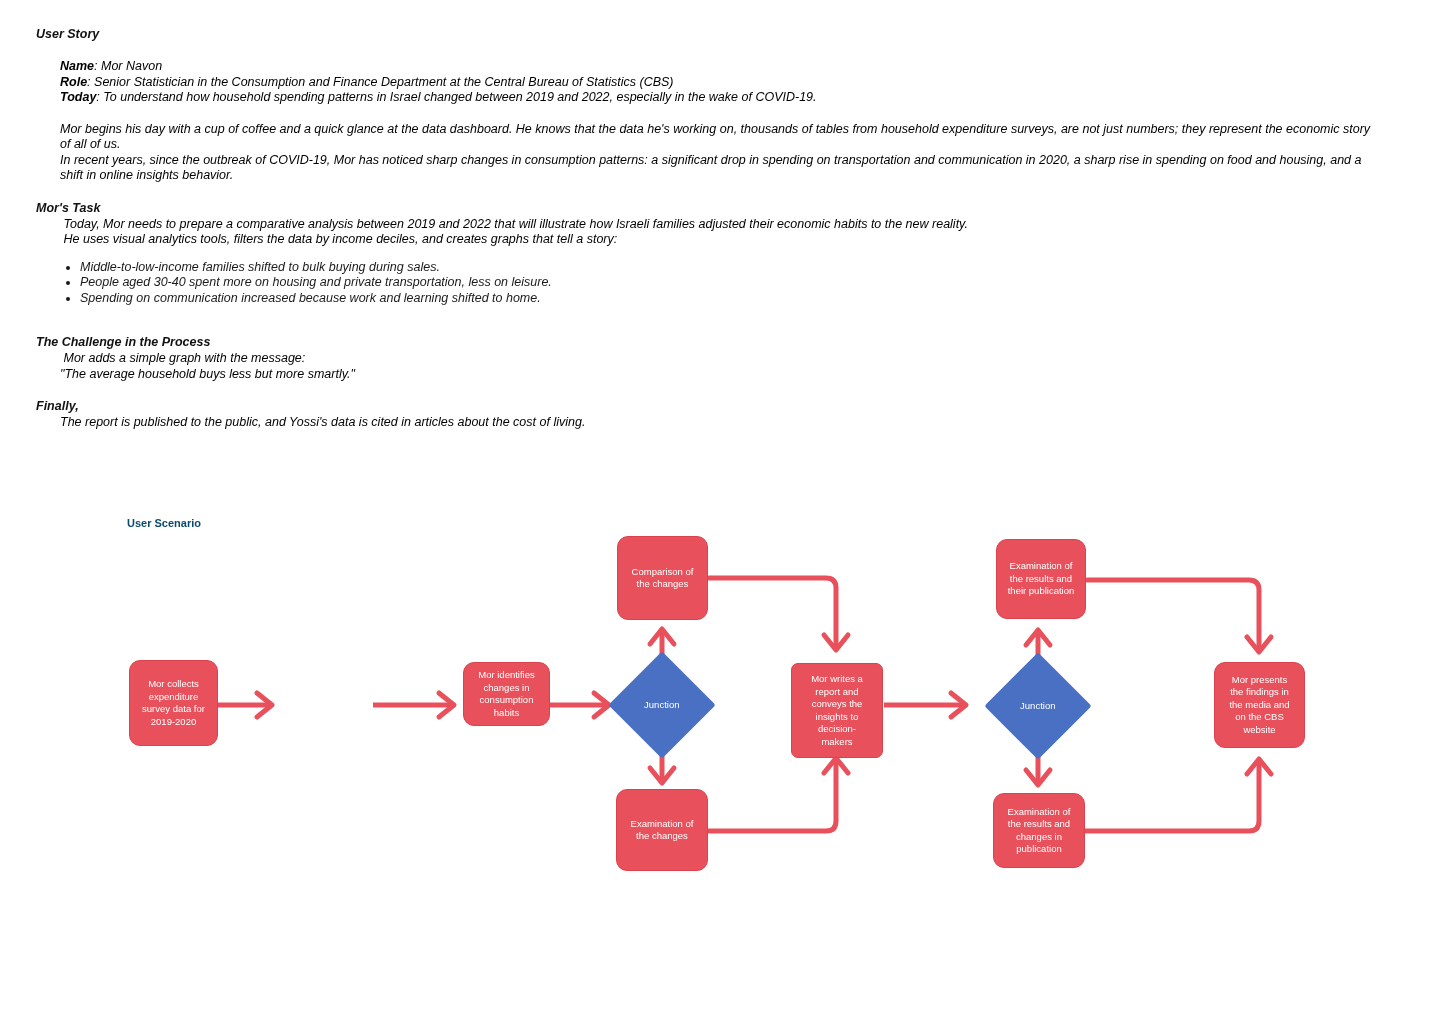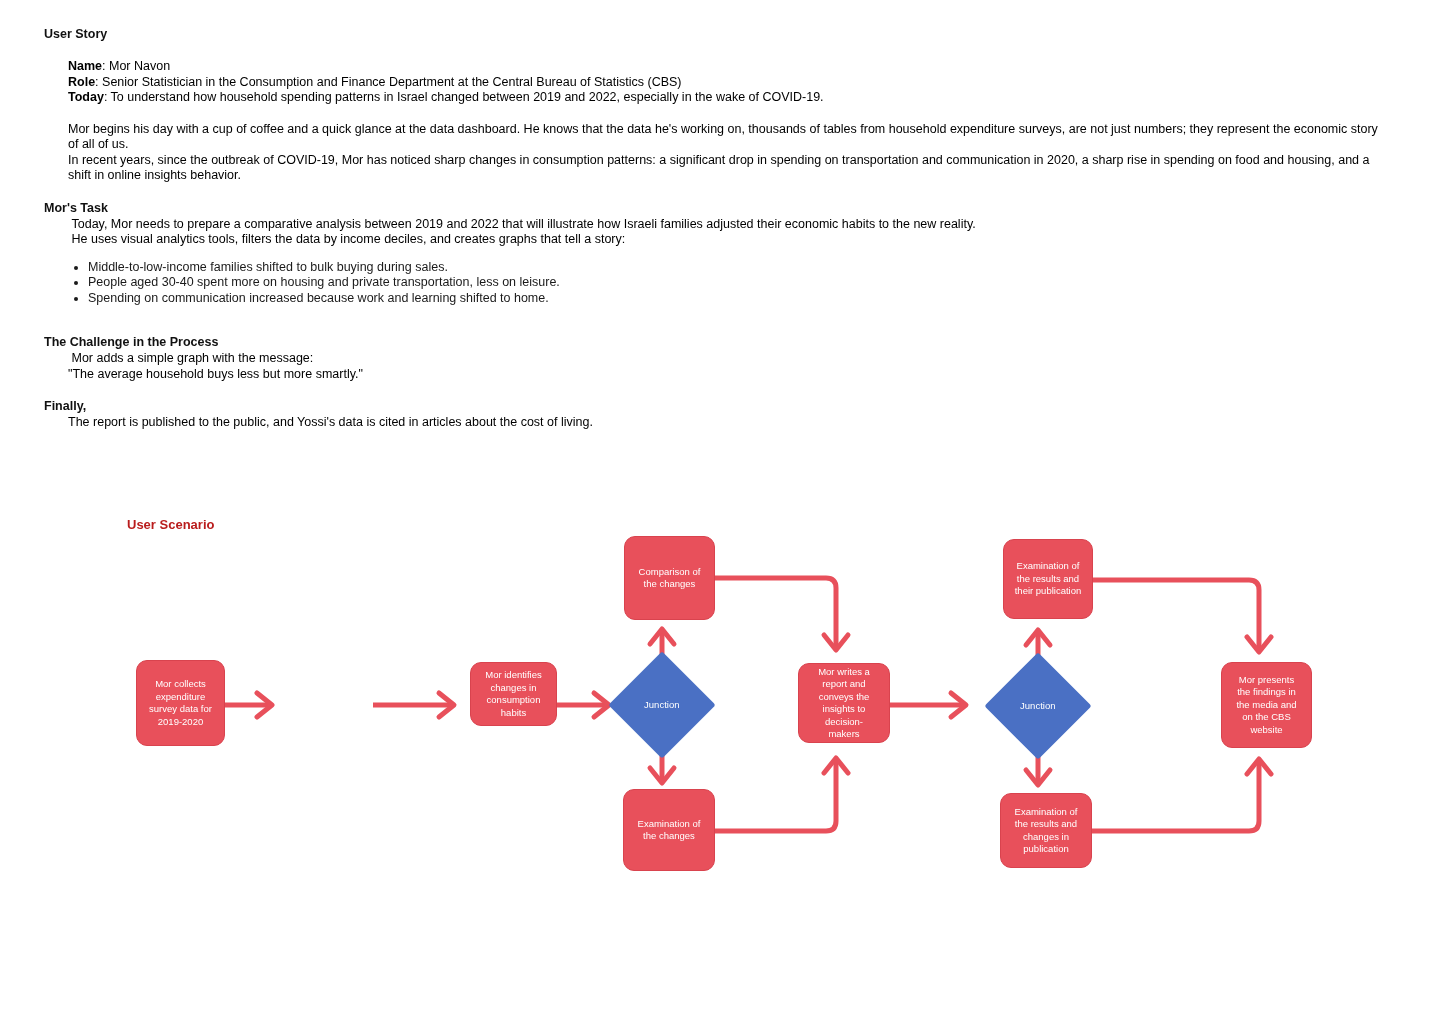--- a/index.html
+++ b/index.html
@@ -12,23 +12,24 @@
     height: 1024px;
     position: relative;
     font-family: "Liberation Sans", sans-serif;
     color: #1a1a1a;
     overflow: hidden;
   }
 
   
   #story {
     position: absolute;
-    left: 44px;
+    left: 36px;
     top: 26px;
     width: 1370px;
+    font-style: italic;
   }
   .sec-title {
     font-size: 12.5px;
     font-weight: bold;
     line-height: 17px;
     color: #111111;
     margin: 0;
   }
   .line {
     font-size: 12.5px;
@@ -51,23 +52,23 @@
     line-height: 15.5px;
     color: #1a1a1a;
     margin: 0;
   }
 
   
   #scenario-title {
     position: absolute;
     left: 127px;
     top: 517px;
-    font-size: 13px;
+    font-size: 11px;
     font-weight: bold;
-    color: #b91c1c;
+    color: #0c4a6e;
   }
   #flow {
     position: absolute;
     left: 0;
     top: 0;
     width: 1440px;
     height: 1024px;
   }
   #flow-svg {
     position: absolute;
@@ -85,21 +86,20 @@
     text-align: center;
     color: #ffffff;
     font-size: 9.5px;
     line-height: 12.5px;
     border-radius: 11px;
     background: #e8505b;
     border: 1.5px solid #d9434e;
     padding: 4px 5px;
     white-space: pre-line;
     z-index: 3;
-    margin-left: 7px;
   }
   .diamond {
     position: absolute;
     display: flex;
     align-items: center;
     justify-content: center;
     color: #ffffff;
     font-size: 9.5px;
     line-height: 12px;
     background: #4a70c4;
@@ -203,21 +203,21 @@
   <div class="diamond" style="left:624px; top:667px; width:76px; height:76px;">
       <span>Junction</span>
     </div>
 
   <div class="node" style="left:617px; top:536px; width:91px; height:84px;">Comparison of
 the changes</div>
 
   <div class="node" style="left:616px; top:789px; width:92px; height:82px;">Examination of
 the changes</div>
 
-  <div class="node" style="left:791px; top:663px; width:92px; height:80px;">Mor writes a
+  <div class="node" style="left:791px; top:663px; width:92px; height:95px;border-radius:7px;">Mor writes a
 report and
 conveys the
 insights to
 decision-
 makers</div>
 
   <div class="diamond" style="left:1000px; top:668px; width:76px; height:76px;">
       <span>Junction</span>
     </div>
 

